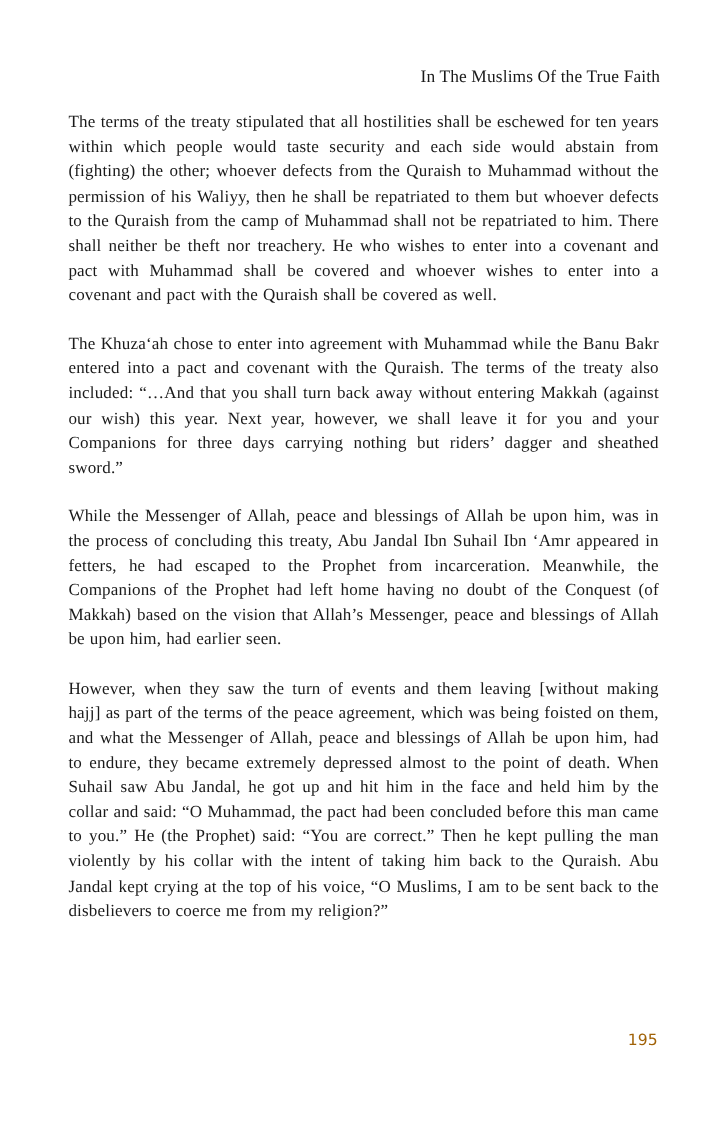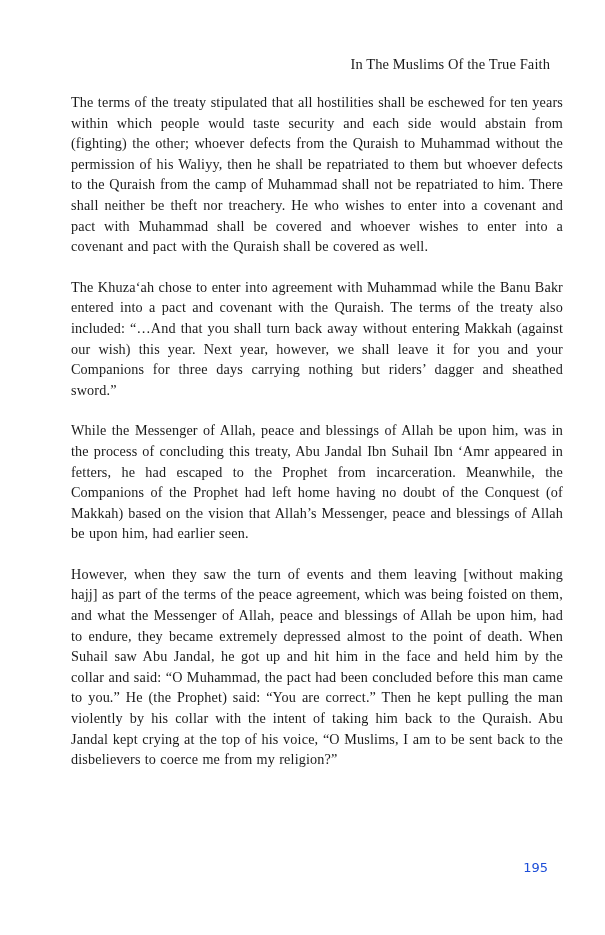--- a/index.html
+++ b/index.html
@@ -6,32 +6,32 @@
     body {
       width: 605px; height: 935px; position: relative; overflow: hidden;
       font-family: "Liberation Serif", "DejaVu Serif", serif;
       color: #1a1a1a;
     }
     .running-head {
       position: absolute; top: 55px; right: 55px;
       font-size: 14.5px; letter-spacing: 0.1px; line-height: 18px;
     }
     .body-text {
-      position: absolute; left: 71px; top: 92px; width: 492px;
+      position: absolute; left: 57px; top: 92px; width: 492px;
     }
     .para {
       margin: 0 0 20px 0;
       font-size: 14.2px; line-height: 20.6px;
       text-align: justify; letter-spacing: 0.15px;
       word-spacing: 0.5px;
     }
     .page-number {
       position: absolute; top: 860px; right: 57px;
       font-family: "DejaVu Sans", "Liberation Sans", sans-serif;
-      font-size: 13px; color: #1d4ed8;
+      font-size: 13px; color: #a16207;
     }
   </style>
 </head>
 <body>
 
 <div class="running-head">In The Muslims Of the True Faith</div>
 
 <div class="body-text">
   <p class="para">The terms of the treaty stipulated that all hostilities shall be eschewed for ten years within which people would taste security and each side would abstain from (fighting) the other; whoever defects from the Quraish to Muhammad without the permission of his Waliyy, then he shall be repatriated to them but whoever defects to the Quraish from the camp of Muhammad shall not be repatriated to him. There shall neither be theft nor treachery. He who wishes to enter into a covenant and pact with Muhammad shall be covered and whoever wishes to enter into a covenant and pact with the Quraish shall be covered as well.</p>
   <p class="para">The Khuza‘ah chose to enter into agreement with Muhammad while the Banu Bakr entered into a pact and covenant with the Quraish. The terms of the treaty also included: “…And that you shall turn back away without entering Makkah (against our wish) this year. Next year, however, we shall leave it for you and your Companions for three days carrying nothing but riders’ dagger and sheathed sword.”</p>

